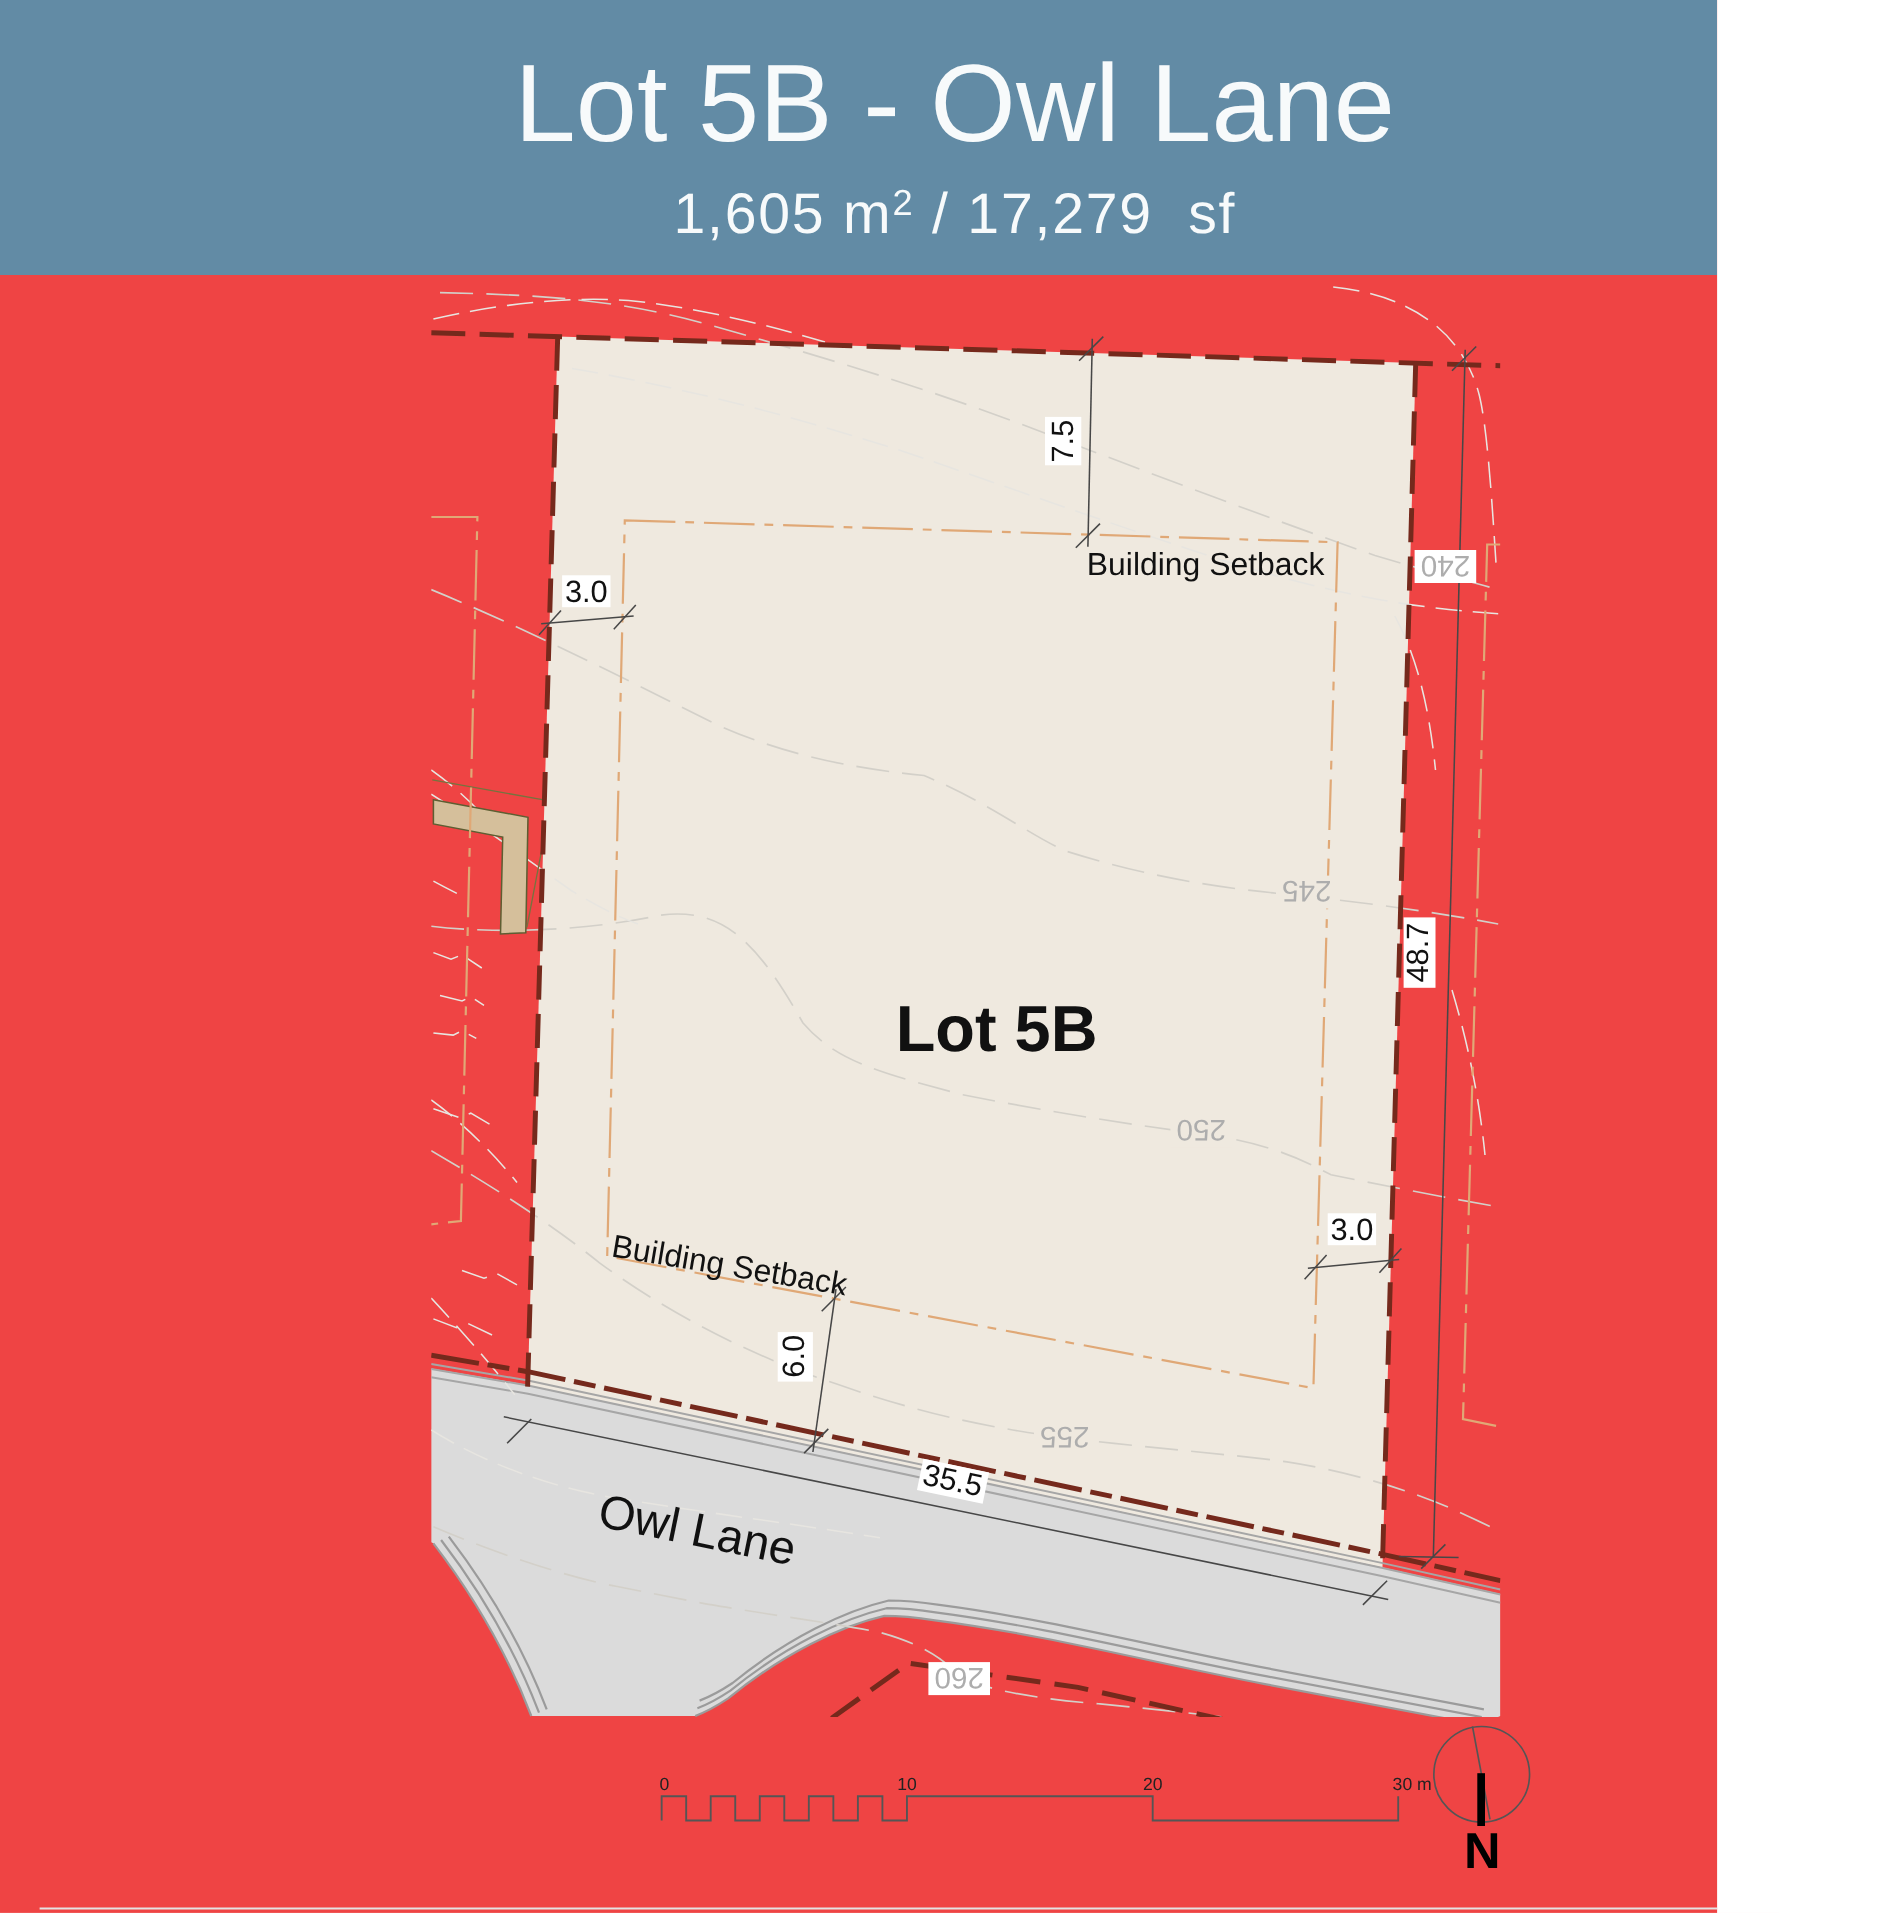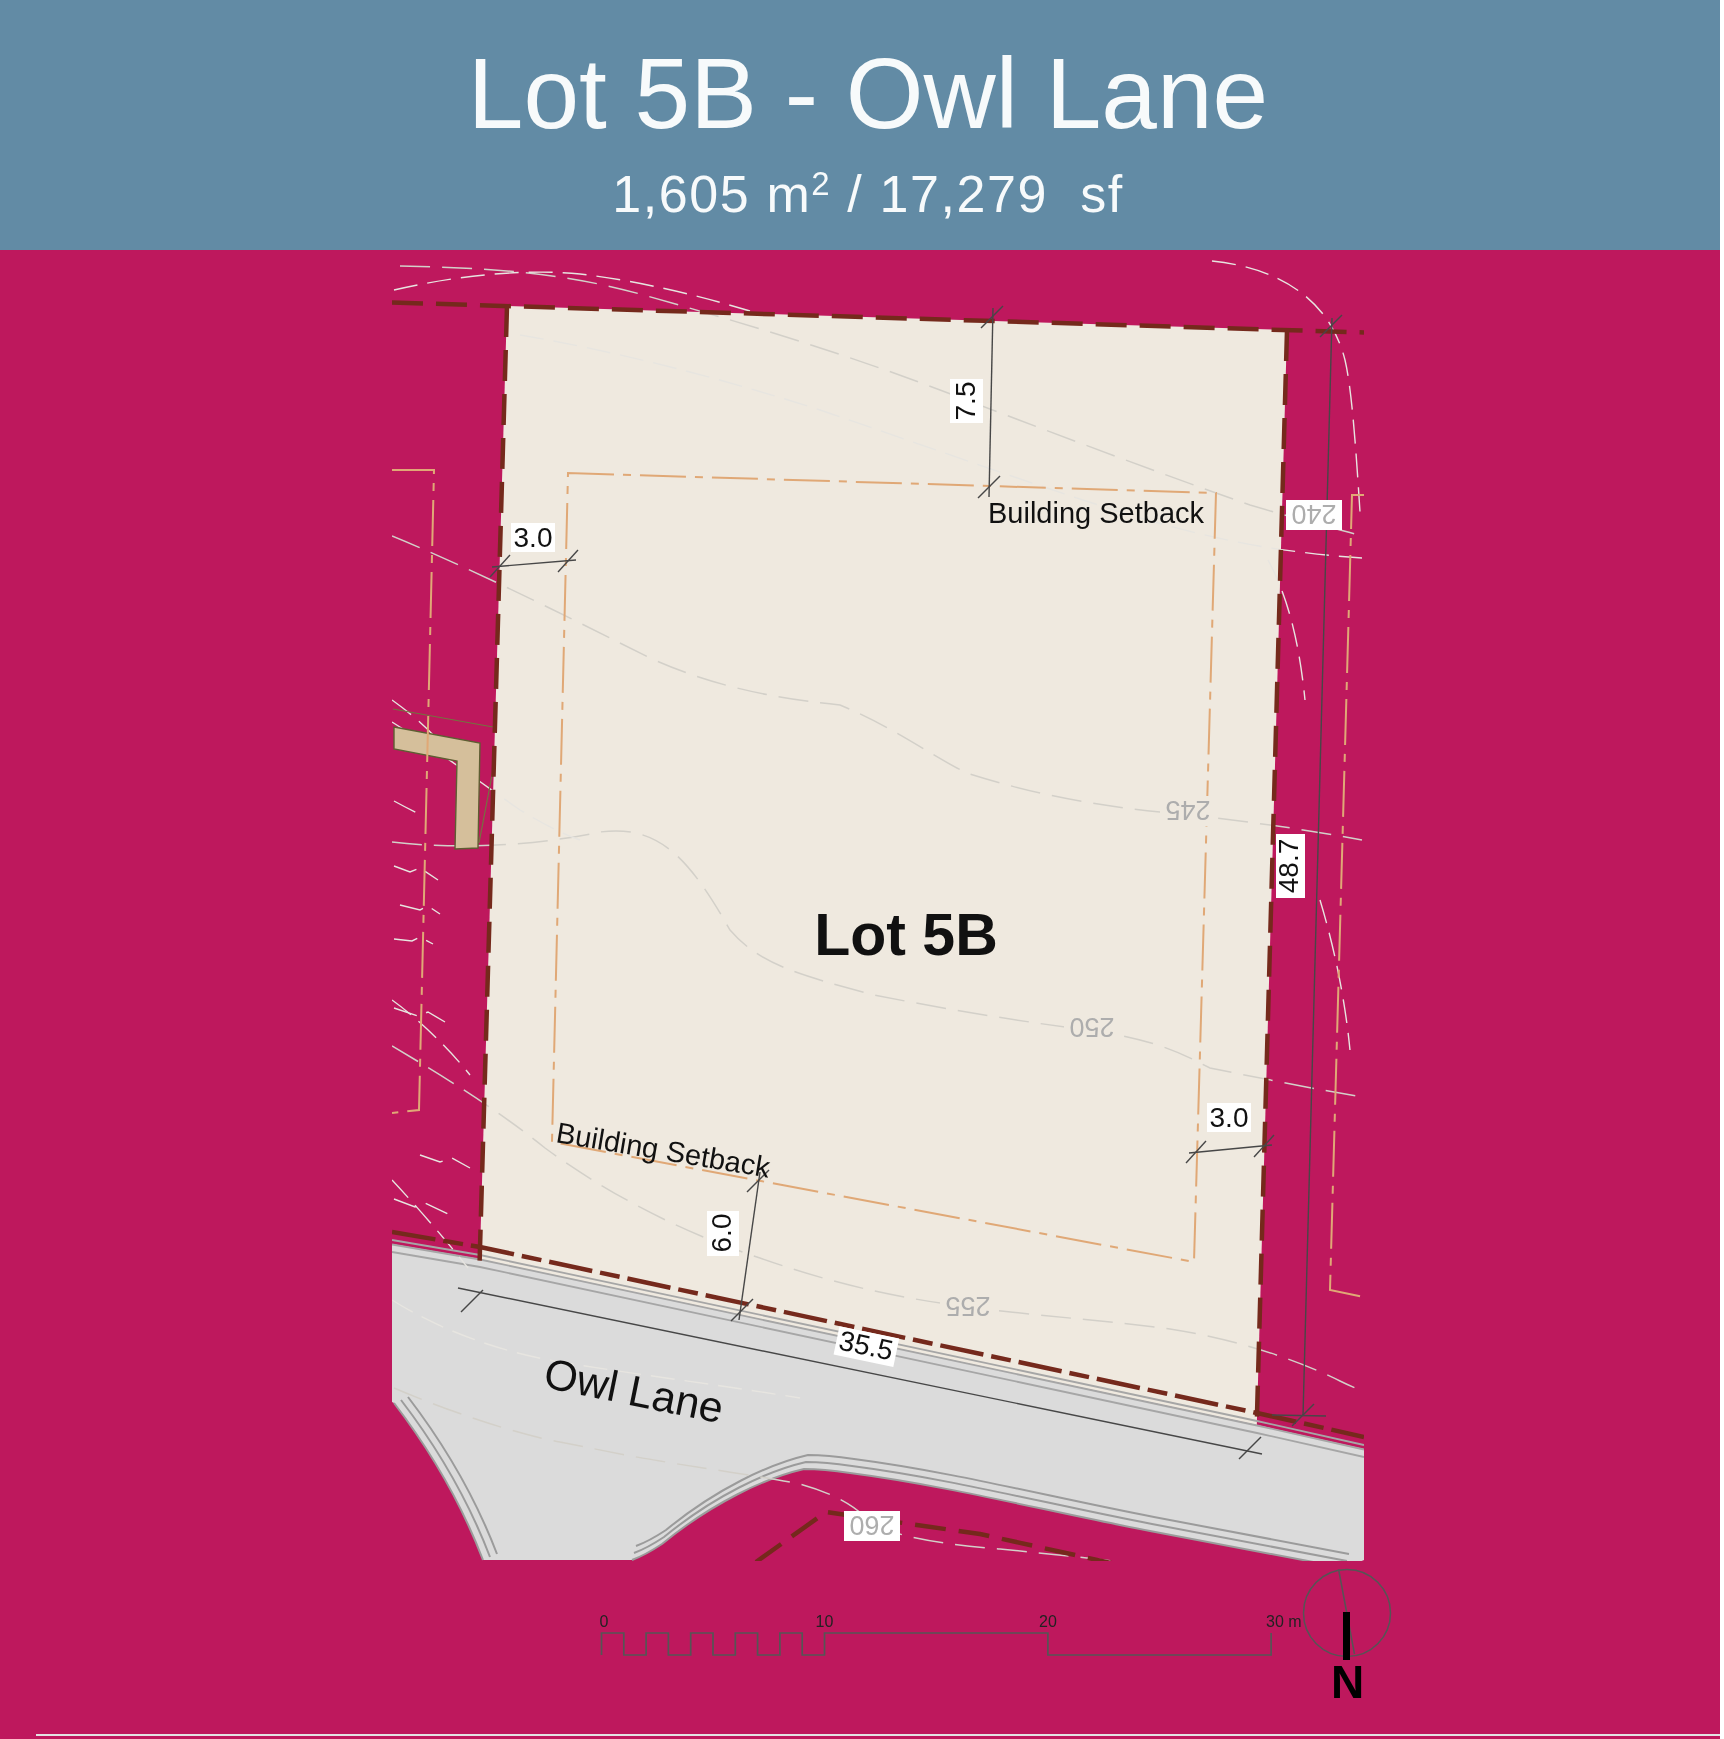--- a/index.html
+++ b/index.html
@@ -1,16 +1,16 @@
 <!DOCTYPE html>
 <html><head>
 <meta charset="utf-8">
 <style>
   html,body{margin:0;padding:0;background:#ffffff;}
-  .page{position:relative;width:1720px;height:1739px;overflow:hidden;background:#be185d;
+  .page{position:relative;width:1561px;height:1739px;overflow:hidden;background:#ef4444;
         font-family:"Liberation Sans", sans-serif;text-align:center;}
   svg{position:absolute;left:0;top:0;}
   text{font-family:"Liberation Sans", sans-serif;}
 </style>
 </head>
 <body>
 <div class="page">
 <svg width="1724" height="1739" viewBox="0 0 1724 1739">
   <defs>
     <clipPath id="mapclip">

